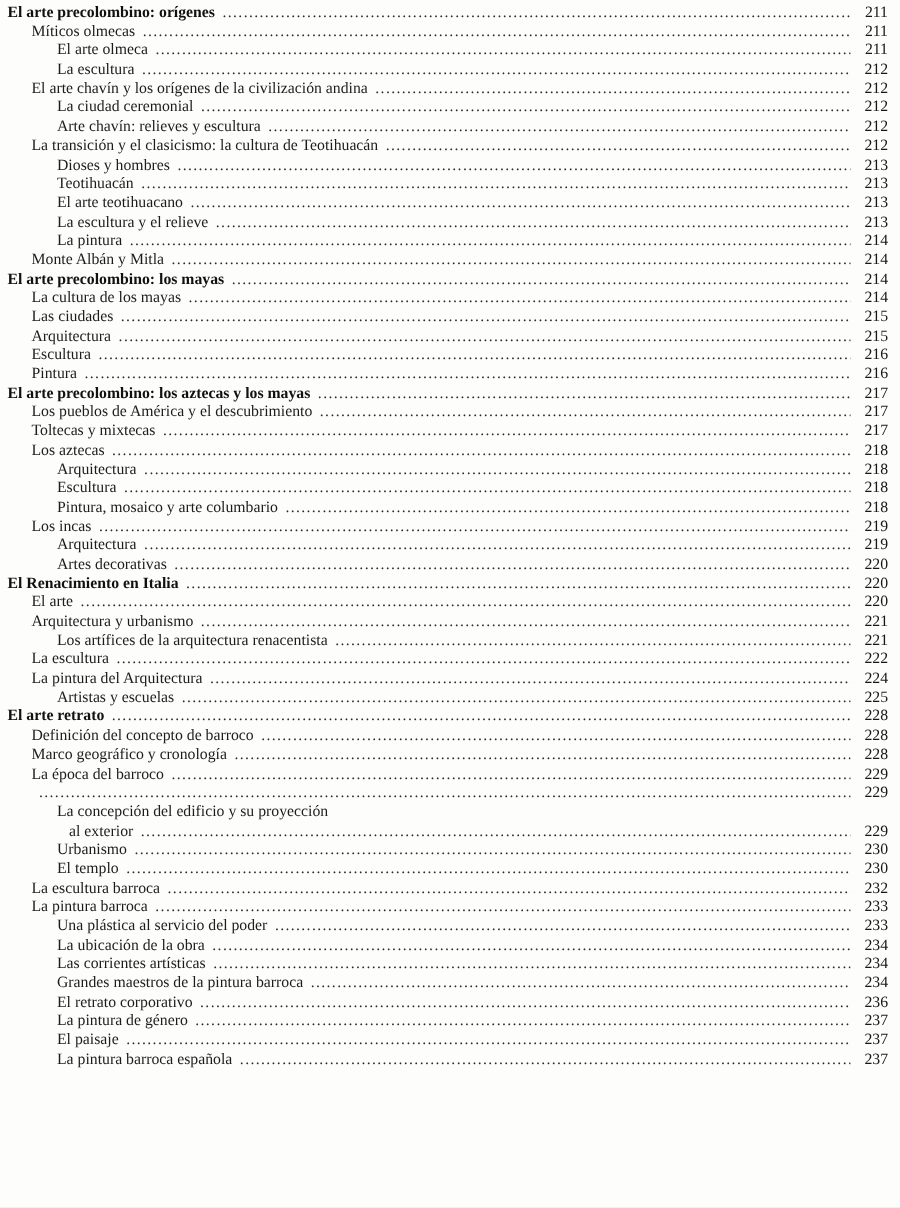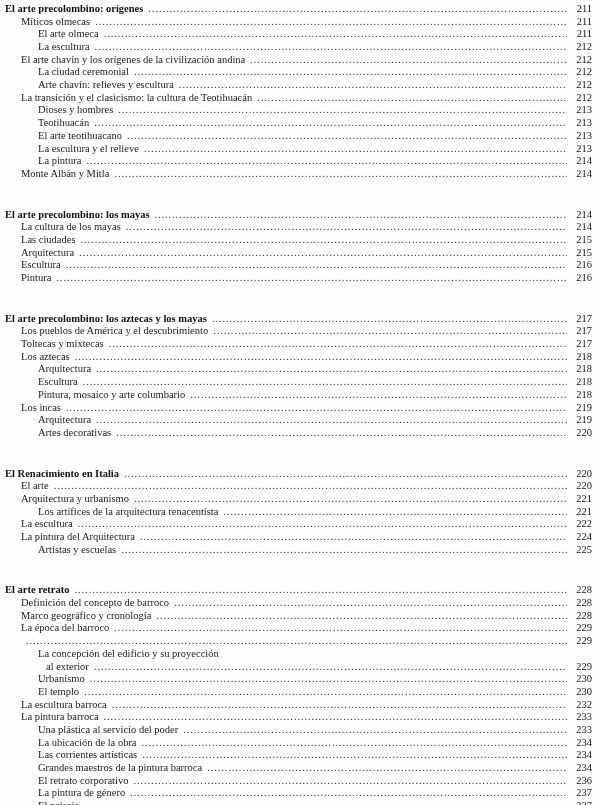--- a/index.html
+++ b/index.html
@@ -10,24 +10,24 @@
     margin: 0 auto;
     background: #fdfdfb;
     box-sizing: border-box;
     padding: 3px 8px 0 5px;
     font-family: "Liberation Serif", "DejaVu Serif", serif;
     font-size: 10.5px;
     line-height: 12.7px;
     color: #1c1c1c;
     overflow: hidden;
   }
-  .toc-section + .toc-section { margin-top: 28px; }
+  .toc-section + .toc-section { margin-top: 0; }
   .row {
     display: flex;
-    align-items: flex-end;
+    align-items: center;
     height: 12.7px;
   }
   .row .label { white-space: nowrap; }
   .row.head .label { font-weight: bold; color: #111; }
   .ind-0 { padding-left: 0; }
   .ind-1 { padding-left: 16px; }
   .ind-2 { padding-left: 33px; }
   .ind-wrap { padding-left: 41px; }
   .leader {
     flex: 1 1 auto;

